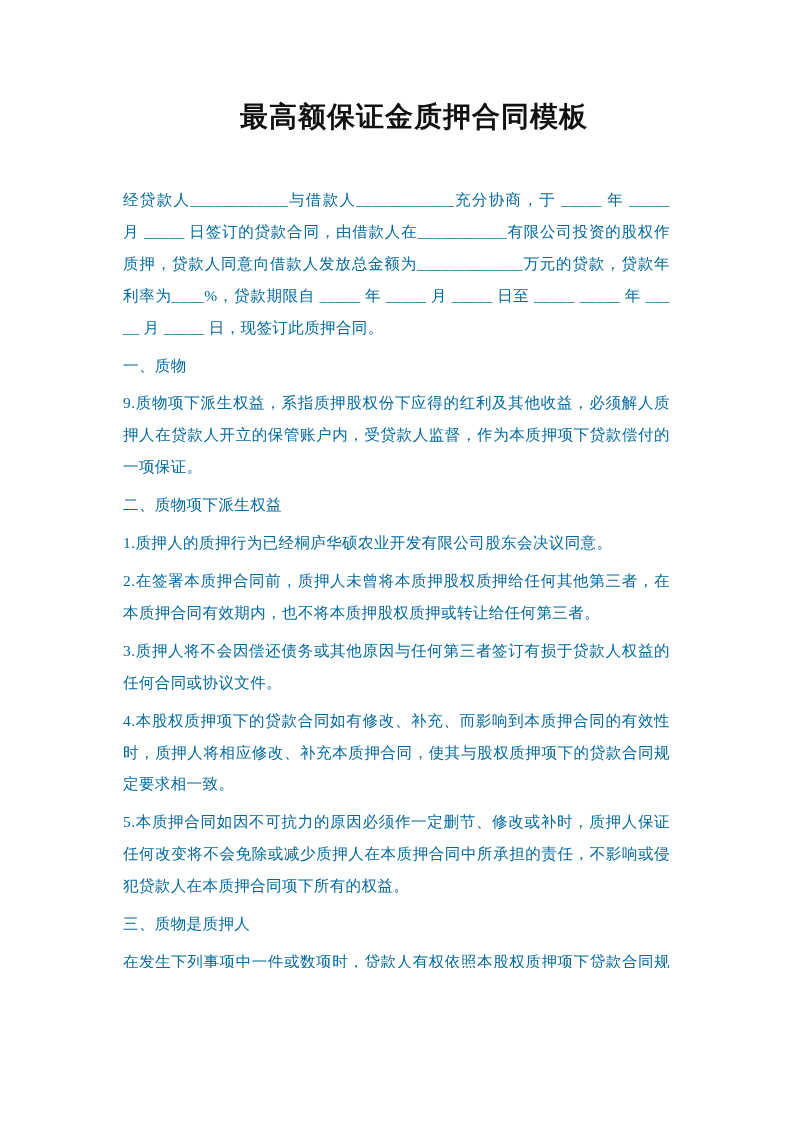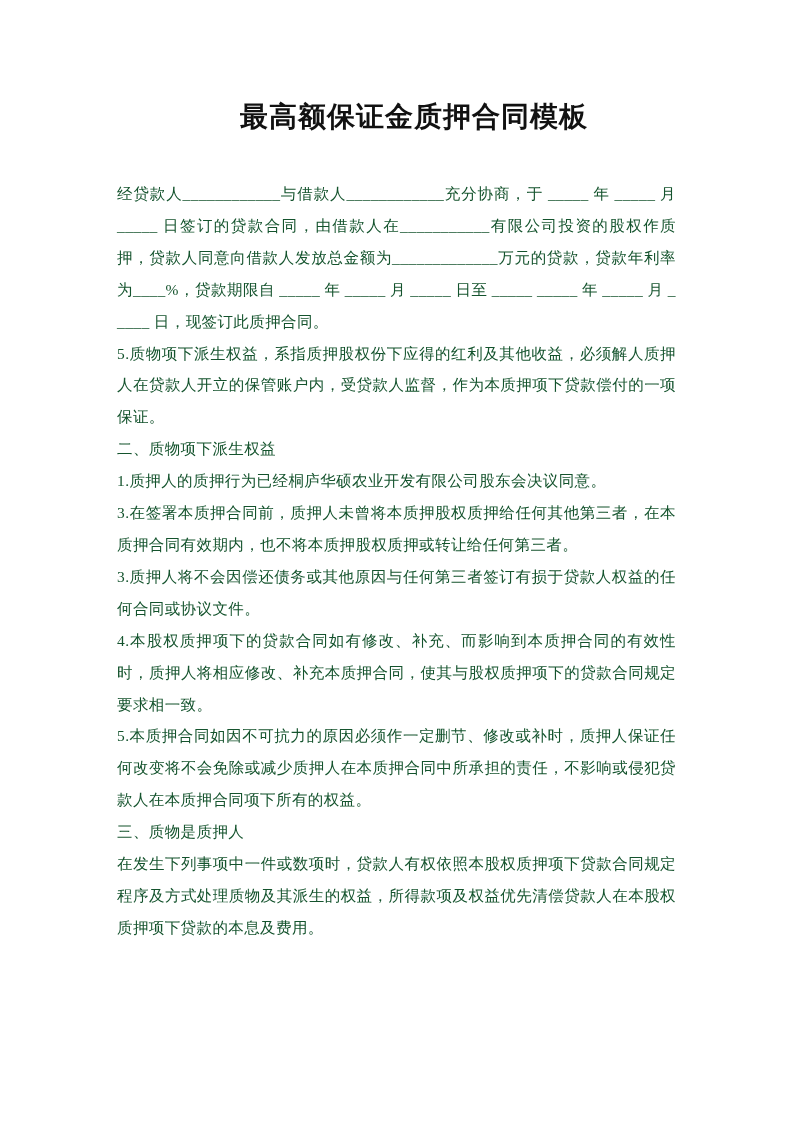--- a/index.html
+++ b/index.html
@@ -30,28 +30,28 @@
     color: #111111;
     font-family: "Liberation Serif", "DejaVu Serif", serif;
   }
   .doc-body {
     position: absolute;
     top: 178px;
     left: 117px;
     width: 559px;
   }
   .doc-body p {
-    margin: 0;
+    margin: 6px;
     font-size: 15.5px;
     line-height: 31.9px;
     text-align: justify;
     text-align-last: left;
     letter-spacing: 0.4px;
     word-break: break-all;
-    color: #14532d;
+    color: #0369a1;
   }
   .page-footer {
     position: absolute;
     top: 1034px;
     left: 0;
     width: 100%;
     text-align: center;
     font-size: 10px;
     letter-spacing: 1px;
     color: #15803d;
@@ -59,24 +59,25 @@
 </style>
 </head>
 <body>
 
 <div class="page">
 
   <h1 class="doc-title">最高额保证金质押合同模板</h1>
 
   <div class="doc-body">
     <p>经贷款人____________与借款人____________充分协商，于 _____ 年 _____ 月 _____ 日签订的贷款合同，由借款人在___________有限公司投资的股权作质押，贷款人同意向借款人发放总金额为_____________万元的贷款，贷款年利率为____%，贷款期限自 _____ 年 _____ 月 _____ 日至 _____ _____ 年 _____ 月 _____ 日，现签订此质押合同。</p>
-    <p>5.质物项下派生权益，系指质押股权份下应得的红利及其他收益，必须解人质押人在贷款人开立的保管账户内，受贷款人监督，作为本质押项下贷款偿付的一项保证。</p>
+    <p>一、质物</p>
+    <p>9.质物项下派生权益，系指质押股权份下应得的红利及其他收益，必须解人质押人在贷款人开立的保管账户内，受贷款人监督，作为本质押项下贷款偿付的一项保证。</p>
     <p>二、质物项下派生权益</p>
     <p>1.质押人的质押行为已经桐庐华硕农业开发有限公司股东会决议同意。</p>
-    <p>3.在签署本质押合同前，质押人未曾将本质押股权质押给任何其他第三者，在本质押合同有效期内，也不将本质押股权质押或转让给任何第三者。</p>
+    <p>2.在签署本质押合同前，质押人未曾将本质押股权质押给任何其他第三者，在本质押合同有效期内，也不将本质押股权质押或转让给任何第三者。</p>
     <p>3.质押人将不会因偿还债务或其他原因与任何第三者签订有损于贷款人权益的任何合同或协议文件。</p>
     <p>4.本股权质押项下的贷款合同如有修改、补充、而影响到本质押合同的有效性时，质押人将相应修改、补充本质押合同，使其与股权质押项下的贷款合同规定要求相一致。</p>
     <p>5.本质押合同如因不可抗力的原因必须作一定删节、修改或补时，质押人保证任何改变将不会免除或减少质押人在本质押合同中所承担的责任，不影响或侵犯贷款人在本质押合同项下所有的权益。</p>
     <p>三、质物是质押人</p>
     <p>在发生下列事项中一件或数项时，贷款人有权依照本股权质押项下贷款合同规定程序及方式处理质物及其派生的权益，所得款项及权益优先清偿贷款人在本股权质押项下贷款的本息及费用。</p>
 
   </div>
 
   <div class="page-footer">
     <span>第1页 共 2页</span>

